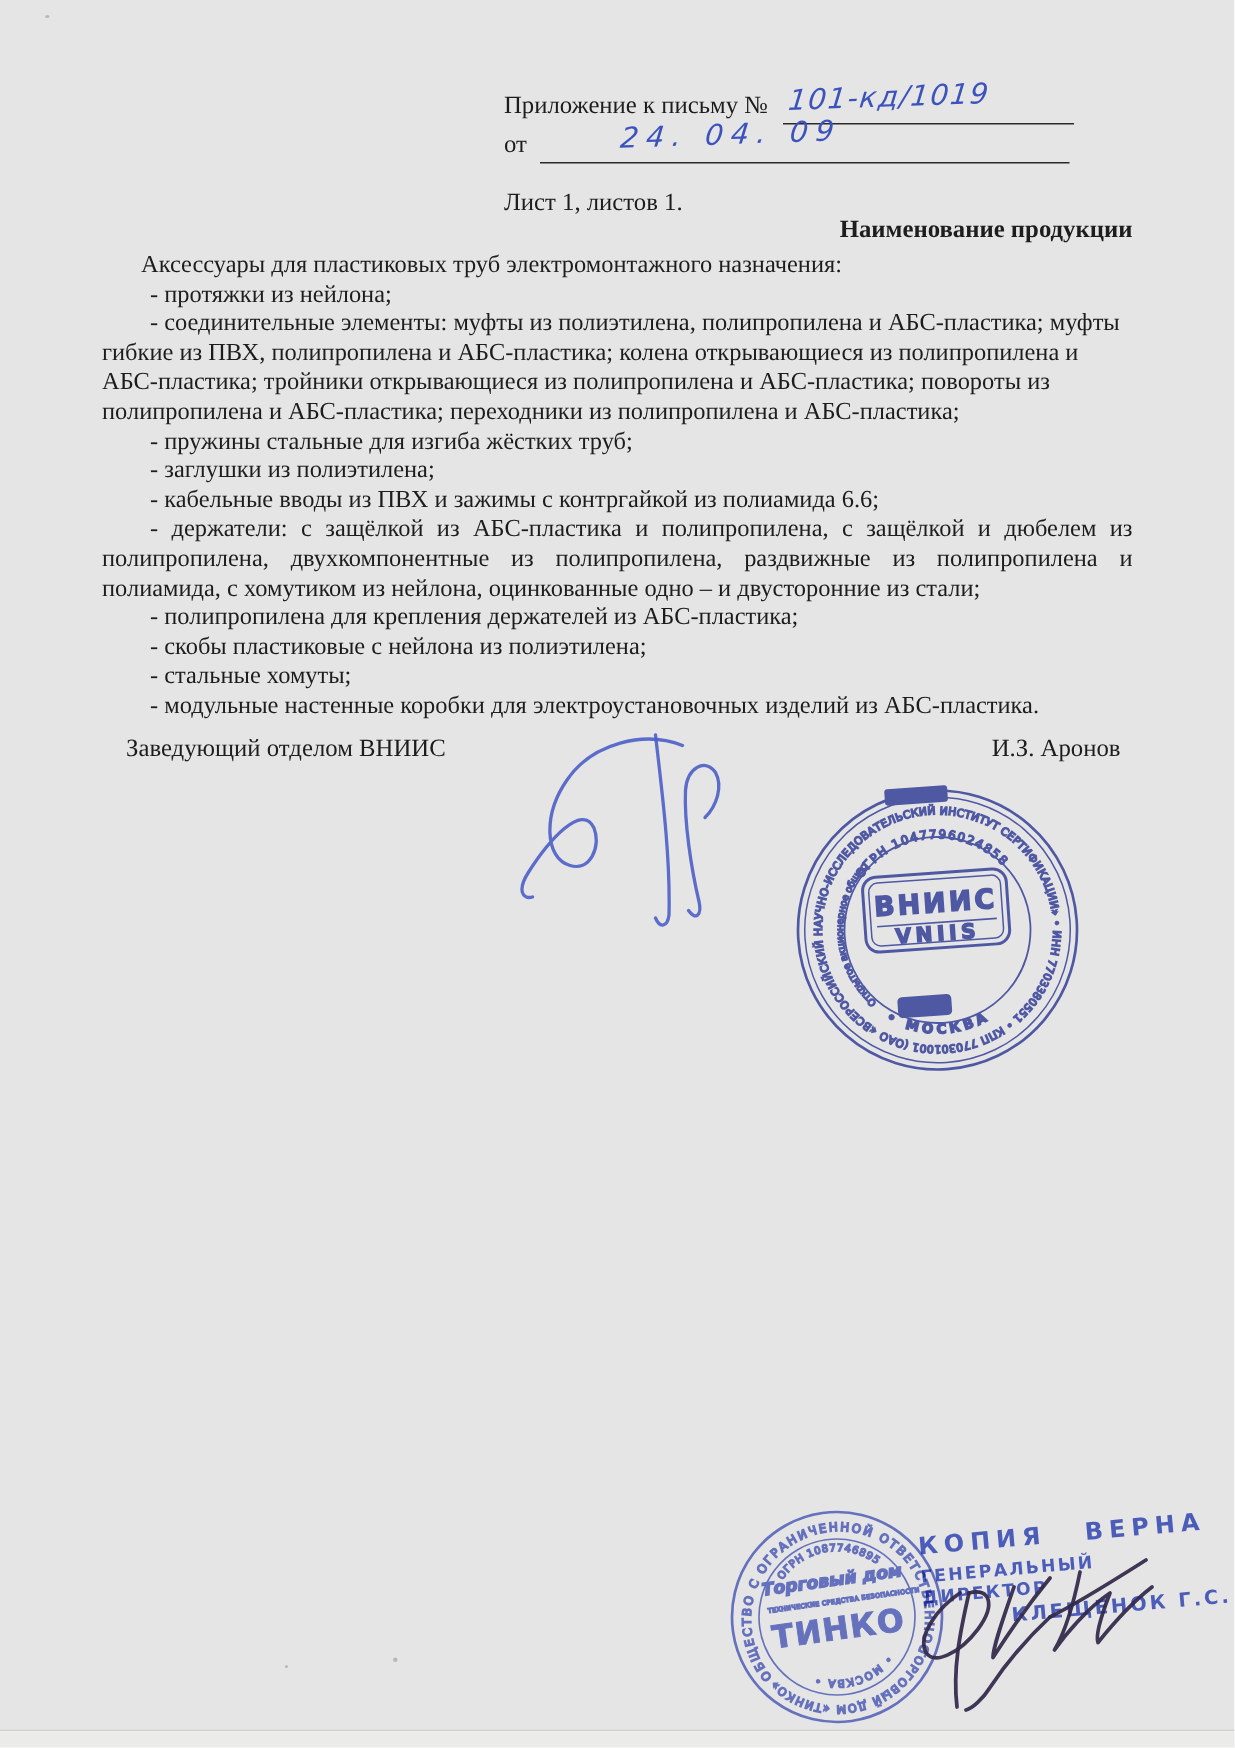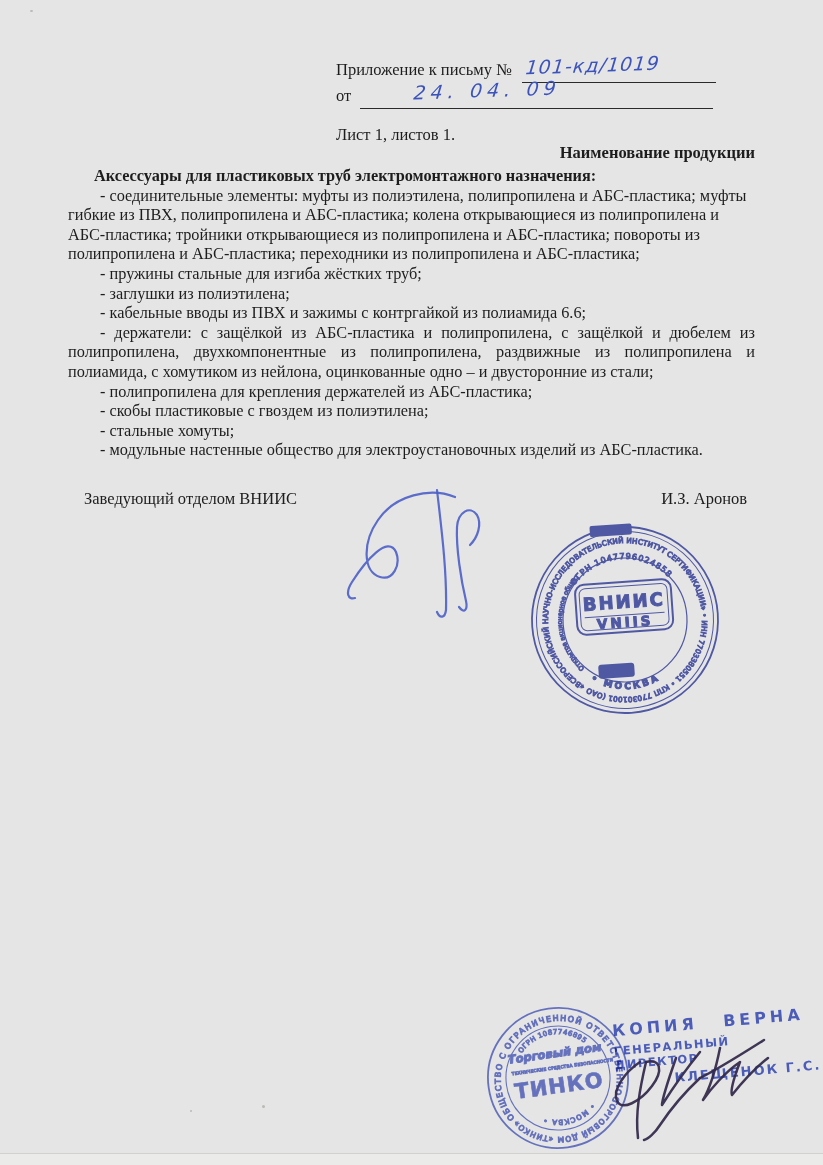--- a/index.html
+++ b/index.html
@@ -23,21 +23,21 @@
   .hand-number{left:190px;top:-6px;font-size:19px;letter-spacing:1px;}
   .hand-date{left:78px;top:-7px;font-size:19px;letter-spacing:5px;}
   .hdr-sheet{margin-top:13px;}
   
   .title{
     position:absolute;left:68px;top:143px;width:687px;
     text-align:right;font-weight:bold;font-size:16.5px;margin:0;
   }
   .docbody{position:absolute;left:68px;top:166px;width:687px;}
   .docbody p{margin:0;font-size:16.3px;line-height:19.6px;text-indent:32px;}
-  .subtitle{font-weight:bold;text-indent:26px !important;}
+  .subtitle{font-weight:normal;text-indent:26px !important;}
   .just{text-align:justify;}
   .signoff{
     position:absolute;left:68px;top:489px;width:687px;
     font-size:16.5px;display:flex;justify-content:space-between;
   }
   .signoff-left{padding-left:16px;}
   .signoff-right{padding-right:8px;}
   
   .sig{position:absolute;pointer-events:none;}
   .sig path{fill:none;stroke-linecap:round;stroke-linejoin:round;}
@@ -93,29 +93,30 @@
       <span class="hand hand-date">24. 04. 09</span>
       <span class="uline uline2"></span>
     </div>
     <div class="hdr-sheet">Лист 1, листов 1.</div>
   </div>
 
   <h1 class="title">Наименование продукции</h1>
 
   <div class="docbody">
     <p class="subtitle">Аксессуары для пластиковых труб электромонтажного назначения:</p>
+    <p>- протяжки из нейлона;</p>
     <p>- соединительные элементы: муфты из полиэтилена, полипропилена и АБС-пластика; муфты гибкие из ПВХ, полипропилена и АБС-пластика; колена открывающиеся из полипропилена и АБС-пластика; тройники открывающиеся из полипропилена и АБС-пластика; повороты из полипропилена и АБС-пластика; переходники из полипропилена и АБС-пластика;</p>
     <p>- пружины стальные для изгиба жёстких труб;</p>
     <p>- заглушки из полиэтилена;</p>
     <p>- кабельные вводы из ПВХ и зажимы с контргайкой из полиамида 6.6;</p>
     <p class="just">- держатели: с защёлкой из АБС-пластика и полипропилена, с защёлкой и дюбелем из полипропилена, двухкомпонентные из полипропилена, раздвижные из полипропилена и полиамида, с хомутиком из нейлона, оцинкованные одно – и двусторонние из стали;</p>
     <p>- полипропилена для крепления держателей из АБС-пластика;</p>
-    <p>- скобы пластиковые с гвоздем из полиэтилена;</p>
+    <p>- скобы пластиковые с нейлона из полиэтилена;</p>
     <p>- стальные хомуты;</p>
-    <p>- модульные настенные общество для электроустановочных изделий из АБС-пластика.</p>
+    <p>- модульные настенные коробки для электроустановочных изделий из АБС-пластика.</p>
   </div>
 
   <div class="signoff">
     <span class="signoff-left">Заведующий отделом ВНИИС</span>
     <span class="signoff-right">И.З. Аронов</span>
   </div>
 
   <svg class="sig sig-top" style="left:340px;top:478px;" width="175" height="145" viewBox="0 0 175 145">
     <path d="M115,19 C90,9 55,17 38,42 C22,65 23,94 40,99 C53,103 61,87 56,74 C48,57 26,82 12,104 C5,115 8,122 15,120"></path>
     <path d="M97,12 C101,47 107,92 106,132 C105,140 100,141 97,134"></path>

